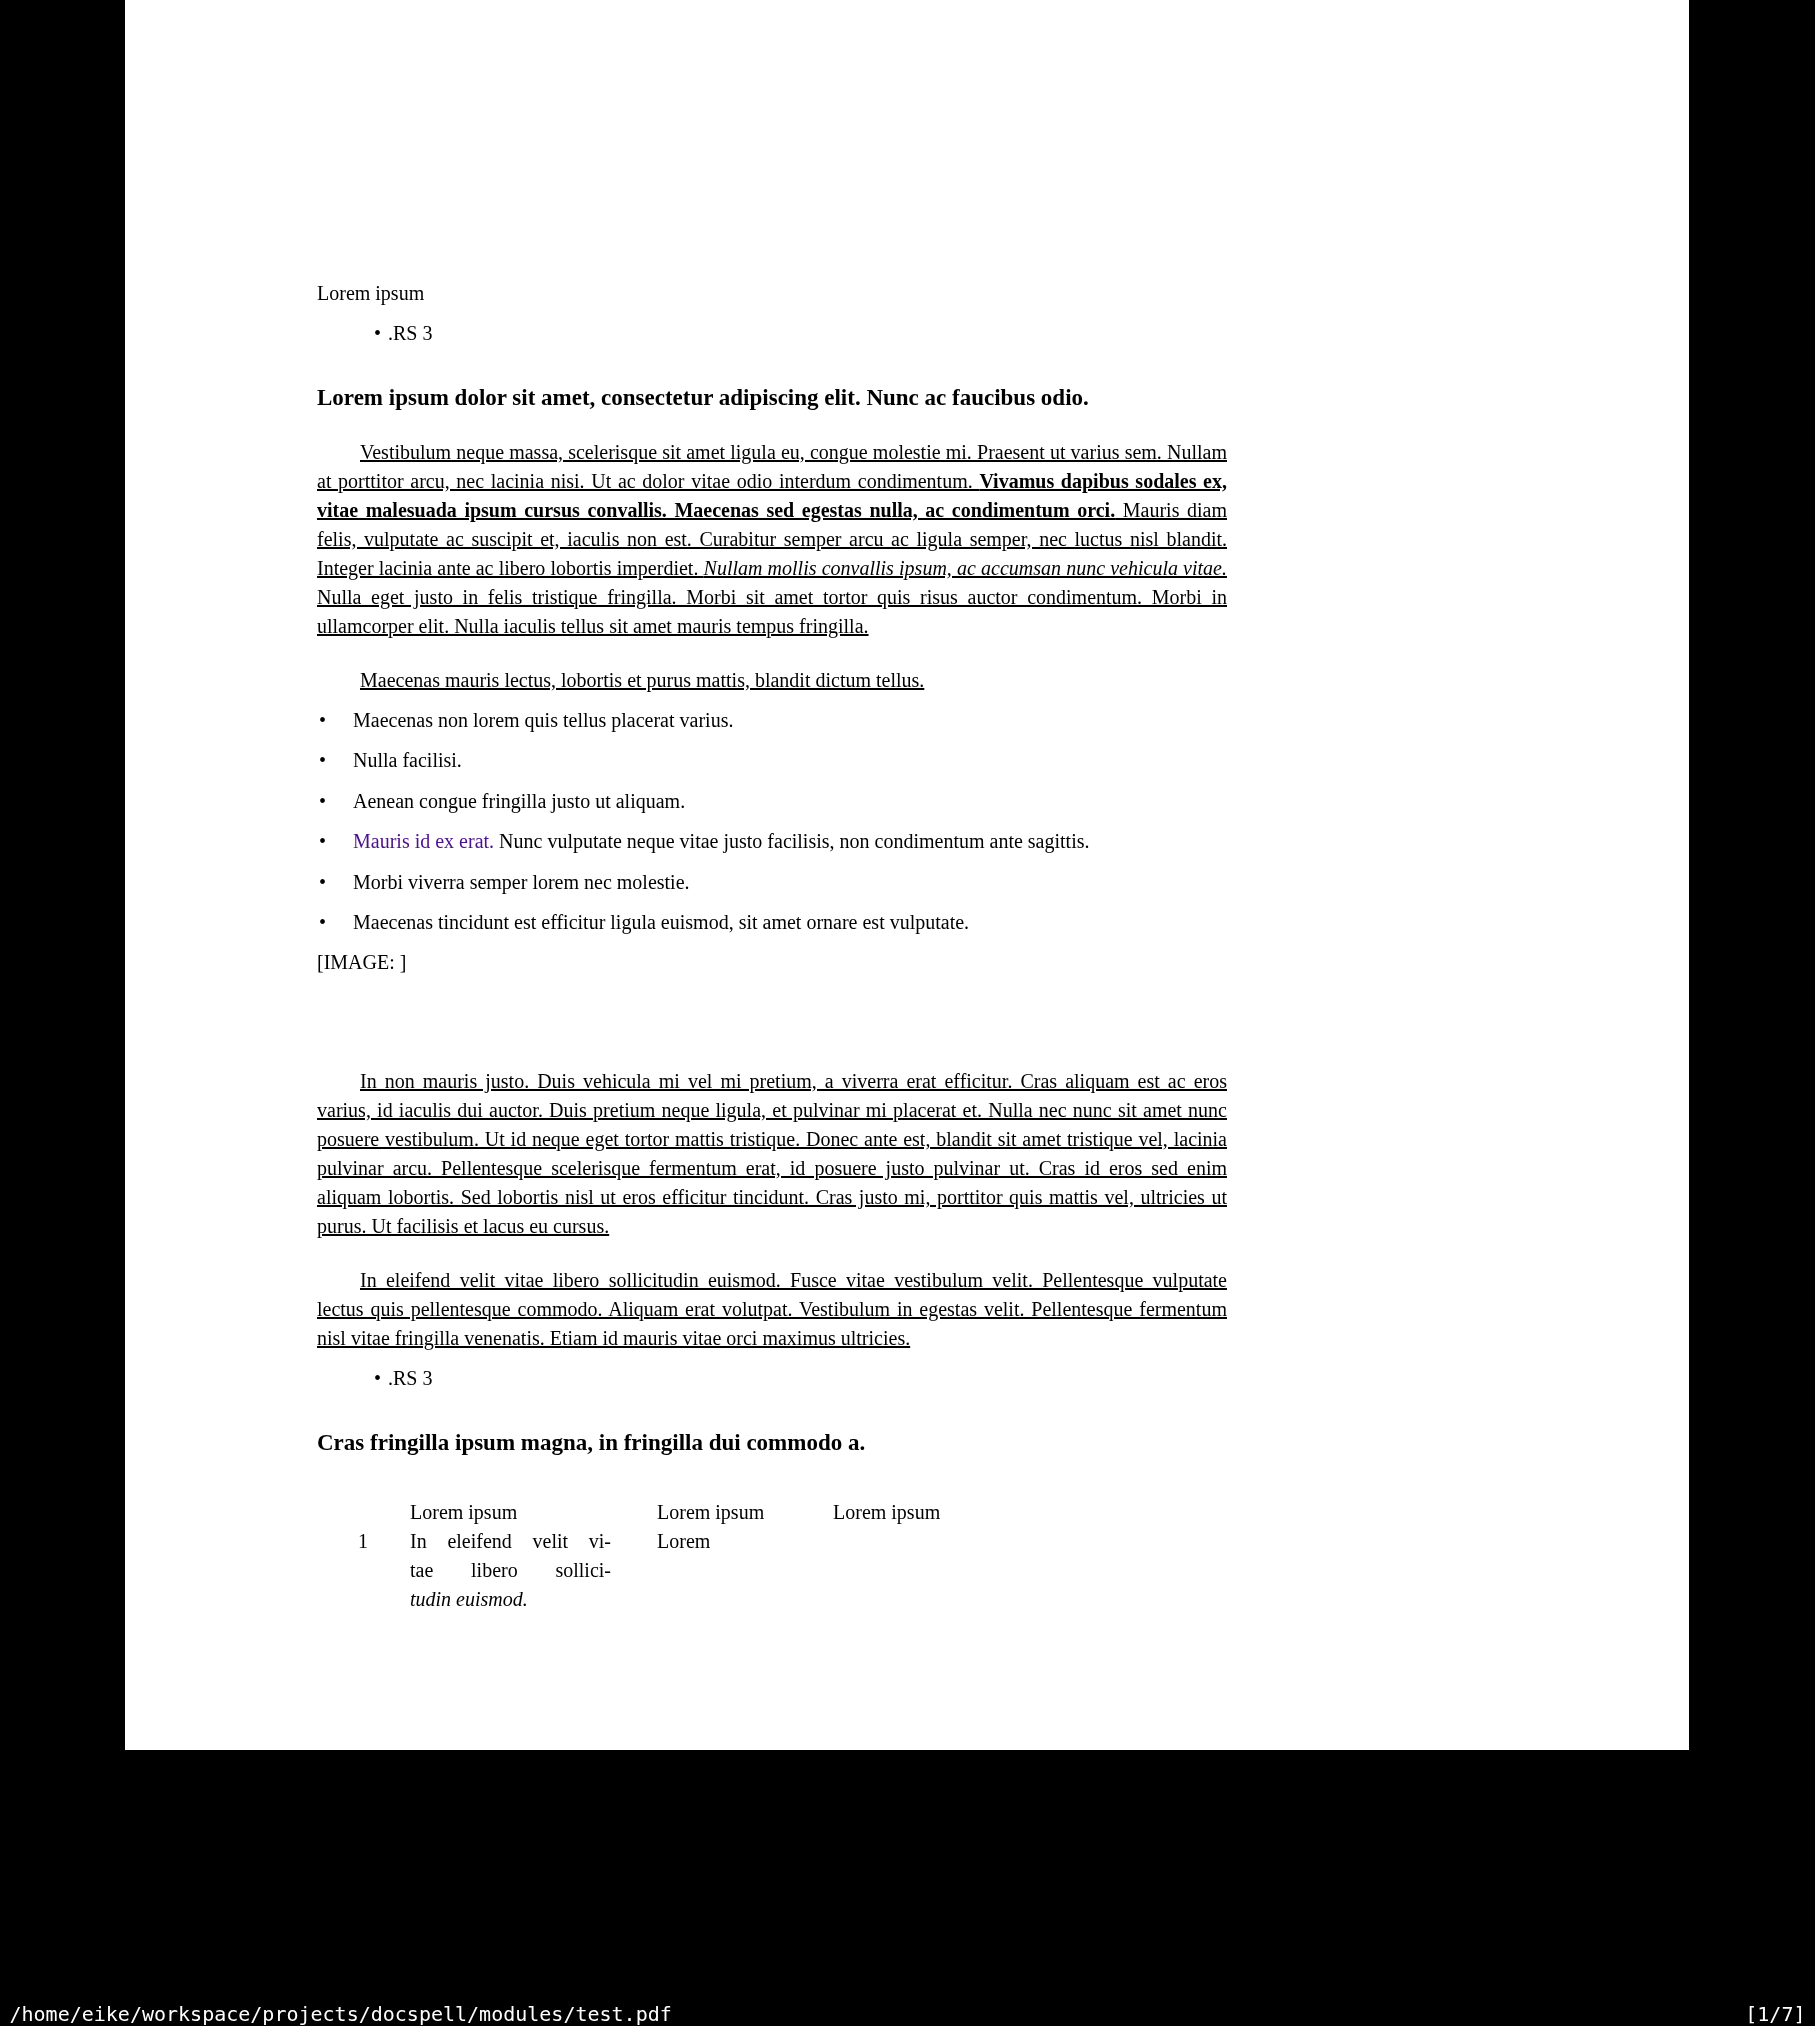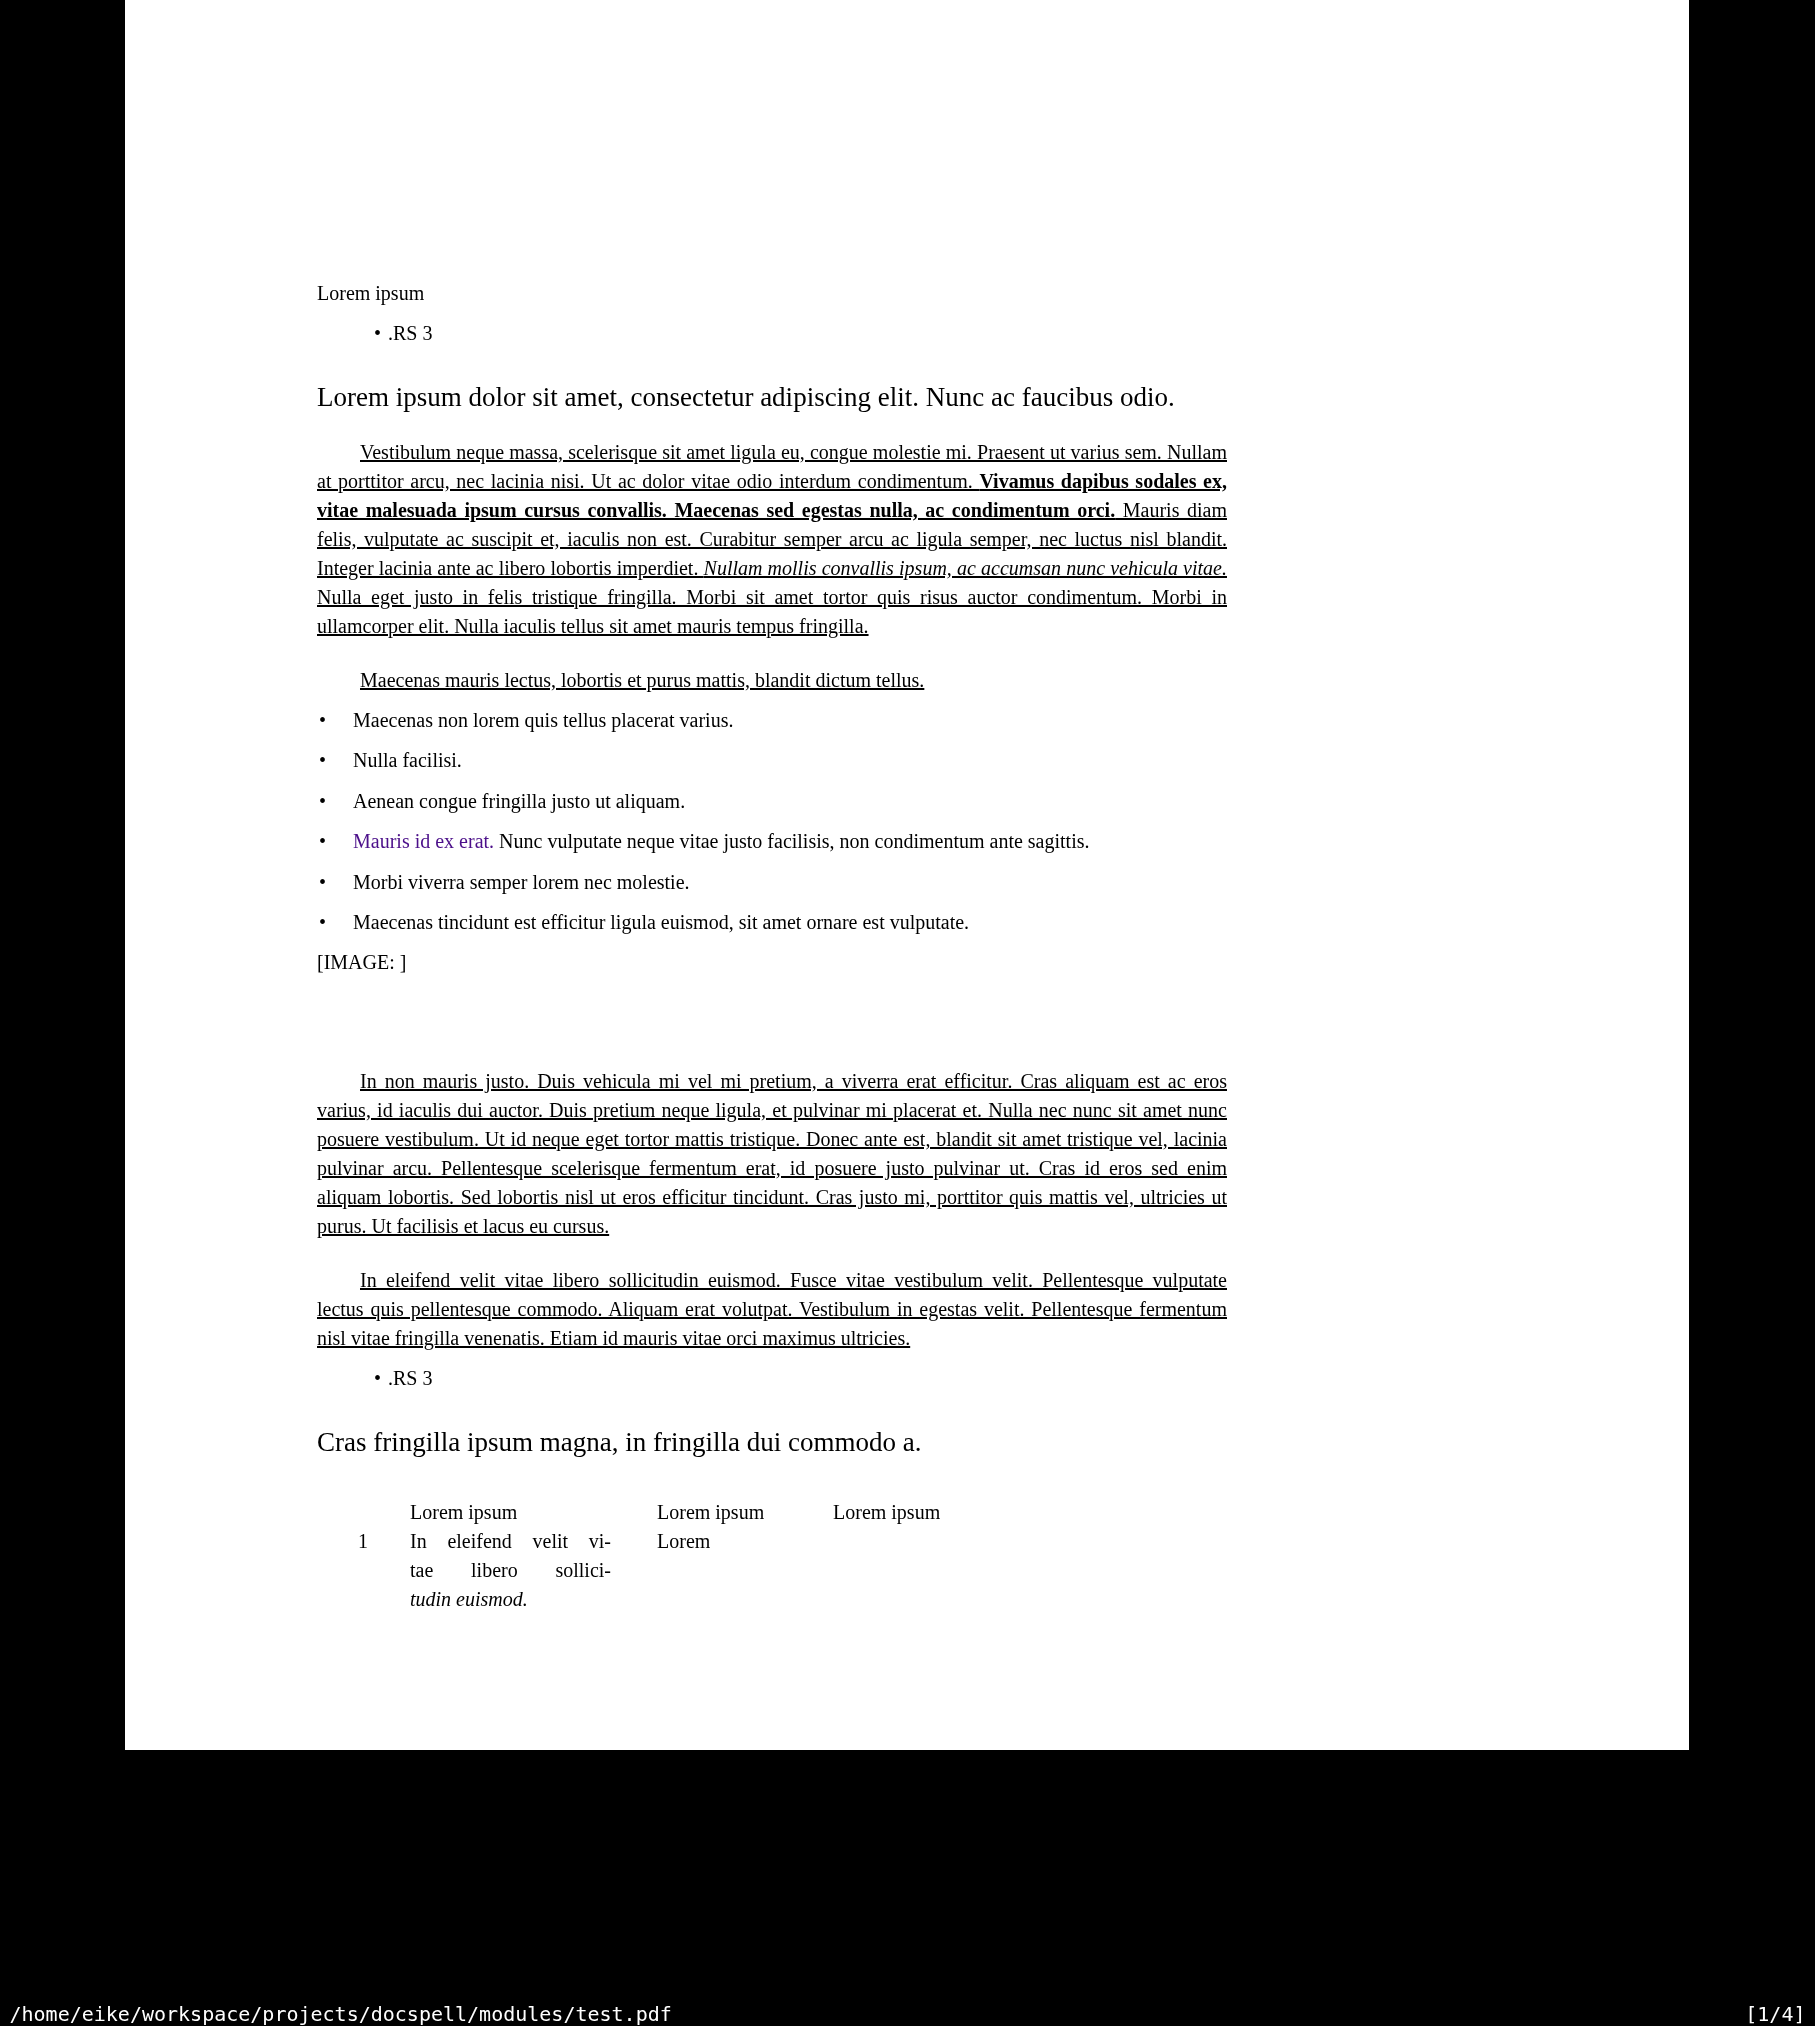--- a/index.html
+++ b/index.html
@@ -22,21 +22,21 @@
     position: absolute; left: 192px; top: 279px; width: 910px;
     font-size: 20px; line-height: 29px;
   }
 
   .line { margin: 0; }
 
   .rs-item { margin-top: 11.4px; padding-left: 57px; }
   .rs-item .bullet { display: inline-block; width: 14px; }
 
   h1.doc-heading {
-    font-size: 27px; line-height: 31px; font-weight: normal;
+    font-size: 23px; line-height: 31px; font-weight: bold;
     margin: 34px 0 0 0;
   }
 
   p.para {
     margin: 24.6px 0 0 0;
     text-align: justify;
   }
   p.para.indent { text-indent: 43px; text-decoration: underline; }
   p.para.single { text-align: left; }
   .b { font-weight: bold; }
@@ -144,17 +144,17 @@
           <div class="cell">Lorem</div>
           <div class="cell"></div>
         </div>
       </div>
 
     </div>
   </div>
 
   <div class="statusbar">
     <span>/home/eike/workspace/projects/docspell/modules/test.pdf</span>
-    <span>[1/4]</span>
+    <span>[1/7]</span>
   </div>
 
 </div>
 
 
 </body></html>

